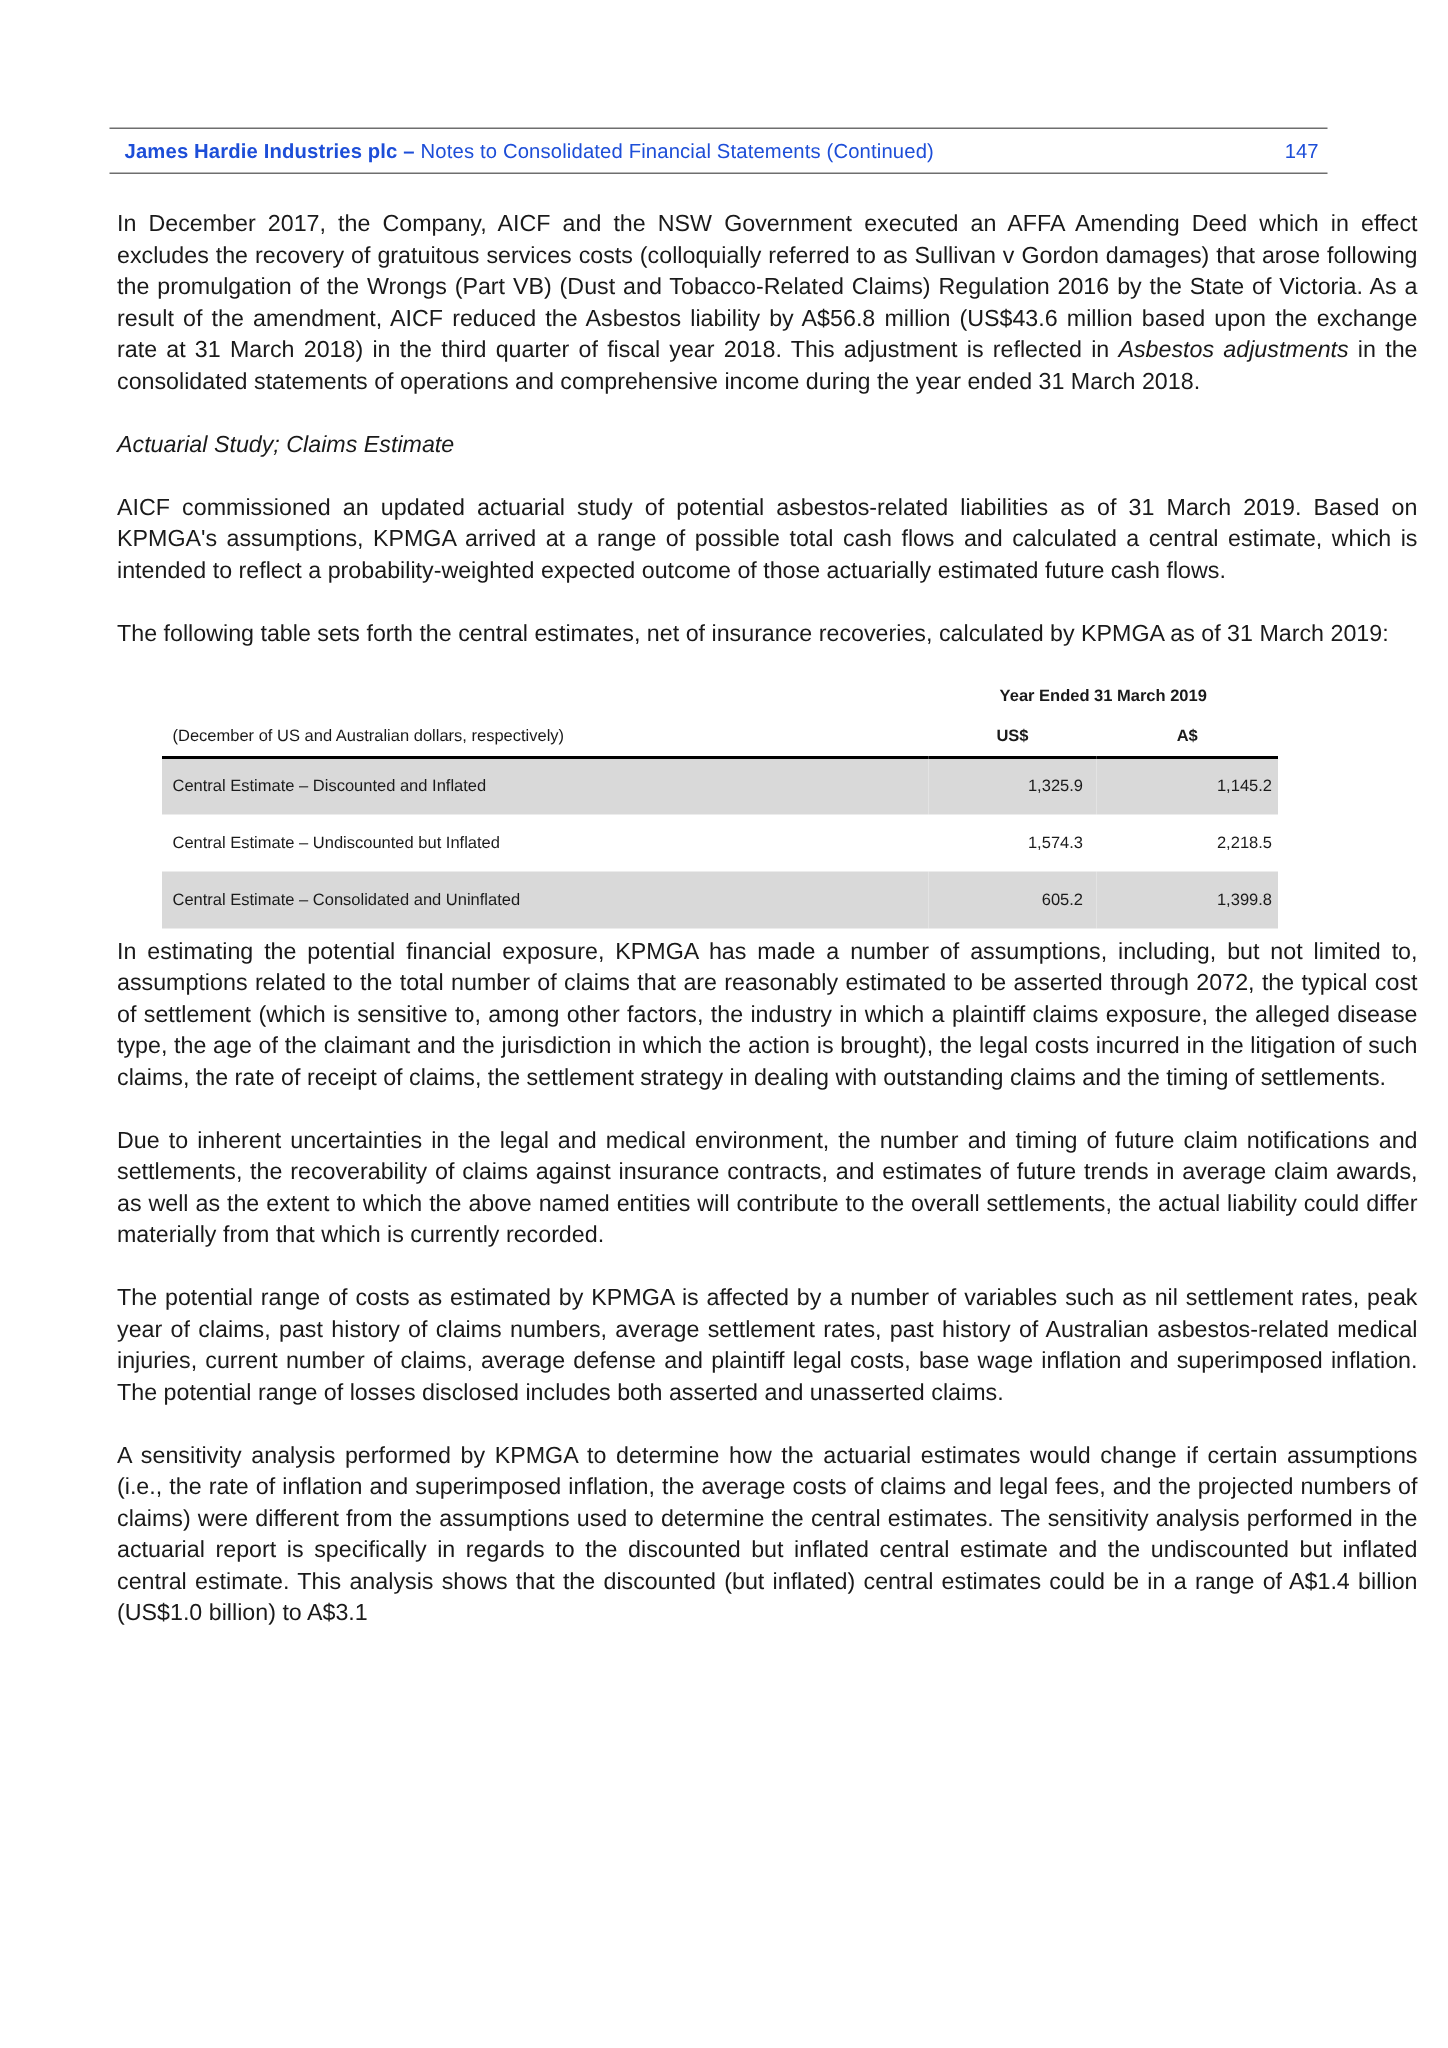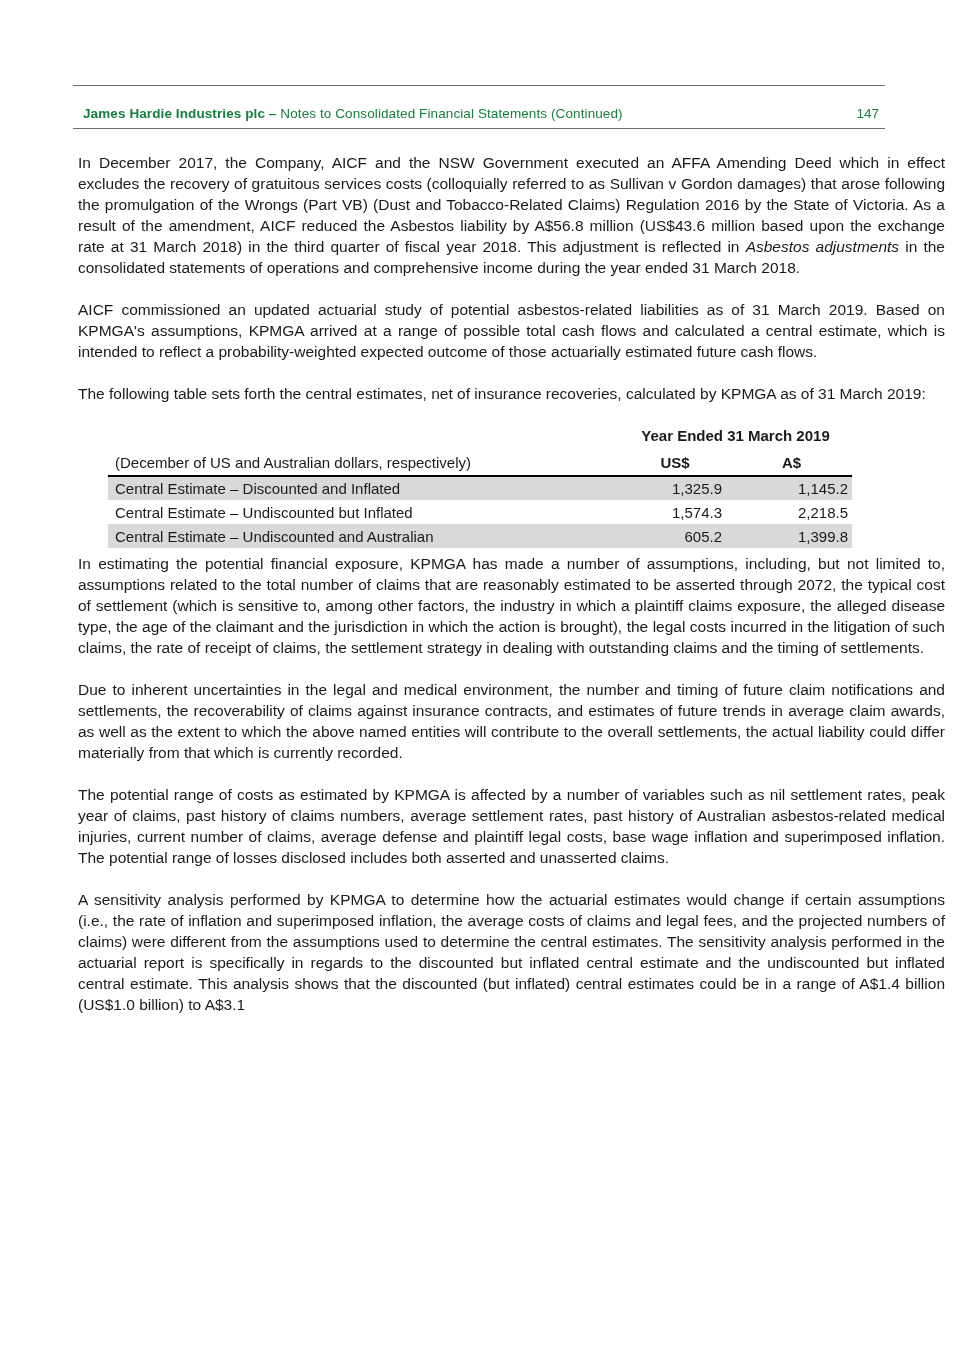--- a/index.html
+++ b/index.html
@@ -12,25 +12,25 @@
     color: #1a1a1a;
     overflow: hidden;
   }
   .page { width: 965px; height: 1365px; background: #ffffff; }
 
   
   .doc-header {
     margin: 85px 80px 0 73px;
     border-top: 1.5px solid #6e6e6e;
     border-bottom: 1.5px solid #6e6e6e;
-    padding: 20px 6px 7px 10px;
+    padding: 7px 6px 7px 10px;
     display: flex;
     justify-content: space-between;
     align-items: baseline;
-    color: #15803d;
+    color: #1d4ed8;
     font-size: 13.5px;
   }
   .doc-header .title { letter-spacing: 0.1px; }
   .doc-header .title b { font-weight: bold; }
   .doc-header .pageno { font-size: 13.5px; }
 
   
   .content {
     margin: 23px 20px 0 78px;
     width: 867px;
@@ -48,21 +48,21 @@
   .italic { font-style: italic; margin-top: 40px; }
 
   
   .table-wrap {
     margin: 9px 0 5px 30px;
     width: 744px;
   }
   table.estimates {
     border-collapse: collapse;
     width: 744px;
-    font-size: 15px;
+    font-size: 11px;
     table-layout: fixed;
   }
   table.estimates col.c-label { width: 511px; }
   table.estimates col.c-usd   { width: 112px; }
   table.estimates col.c-aud   { width: 121px; }
   table.estimates th, table.estimates td {
     font-weight: normal;
     vertical-align: middle;
     padding: 0;
   }
@@ -72,41 +72,42 @@
     padding-bottom: 6px;
     height: 22px;
   }
   tr.colhead-row td, tr.colhead-row th {
     border-bottom: 2px solid #000000;
     height: 22px;
     padding-bottom: 2px;
   }
   tr.colhead-row .caption { text-align: left; padding-left: 7px; }
   tr.colhead-row .money-head { font-weight: bold; text-align: center; }
-  tr.data-row td { height: 24px; }
+  tr.data-row td { height: 38px; }
   tr.data-row .label { text-align: left; padding-left: 7px; }
   tr.data-row .num { text-align: right; }
   tr.data-row .num.usd { padding-right: 9px; }
   tr.data-row .num.aud { padding-right: 4px; }
   tr.data-row.shaded td { background: #d9d9d9; }
 </style>
 </head>
 <body>
 
 <div class="page">
 
   <div class="doc-header">
     <span class="title"><b>James Hardie Industries plc –</b><span> Notes to Consolidated Financial Statements (Continued)</span></span>
     <span class="pageno">147</span>
   </div>
 
   <div class="content">
 
     <p><span>In December 2017, the Company, AICF and the NSW Government executed an AFFA Amending Deed which in effect excludes the recovery of gratuitous services costs (colloquially referred to as Sullivan v Gordon damages) that arose following the promulgation of the Wrongs (Part VB) (Dust and Tobacco-Related Claims) Regulation 2016 by the State of Victoria. As a result of the amendment, AICF reduced the Asbestos liability by A$56.8 million (US$43.6 million based upon the exchange rate at 31 March 2018) in the third quarter of fiscal year 2018. This adjustment is reflected in </span><span class="italic">Asbestos adjustments</span><span> in the consolidated statements of operations and comprehensive income during the year ended 31 March 2018.</span></p>
 
+    <p class="section-heading">Actuarial Study; Claims Estimate</p>
 
     <p>AICF commissioned an updated actuarial study of potential asbestos-related liabilities as of 31 March 2019. Based on KPMGA's assumptions, KPMGA arrived at a range of possible total cash flows and calculated a central estimate, which is intended to reflect a probability-weighted expected outcome of those actuarially estimated future cash flows.</p>
 
     <p>The following table sets forth the central estimates, net of insurance recoveries, calculated by KPMGA as of 31 March 2019:</p>
 
     <div class="table-wrap">
       <table class="estimates">
         <colgroup>
             <col class="c-label">
             <col class="c-usd">
@@ -126,21 +127,21 @@
             <td class="label">Central Estimate – Discounted and Inflated</td>
             <td class="num usd">1,325.9</td>
             <td class="num aud">1,145.2</td>
           </tr>
           <tr class="data-row">
             <td class="label">Central Estimate – Undiscounted but Inflated</td>
             <td class="num usd">1,574.3</td>
             <td class="num aud">2,218.5</td>
           </tr>
           <tr class="data-row shaded">
-            <td class="label">Central Estimate – Undiscounted and Australian</td>
+            <td class="label">Central Estimate – Consolidated and Uninflated</td>
             <td class="num usd">605.2</td>
             <td class="num aud">1,399.8</td>
           </tr>
         </tbody>
       </table>
     </div>
 
 
     <p>In estimating the potential financial exposure, KPMGA has made a number of assumptions, including, but not limited to, assumptions related to the total number of claims that are reasonably estimated to be asserted through 2072, the typical cost of settlement (which is sensitive to, among other factors, the industry in which a plaintiff claims exposure, the alleged disease type, the age of the claimant and the jurisdiction in which the action is brought), the legal costs incurred in the litigation of such claims, the rate of receipt of claims, the settlement strategy in dealing with outstanding claims and the timing of settlements.</p>
 

